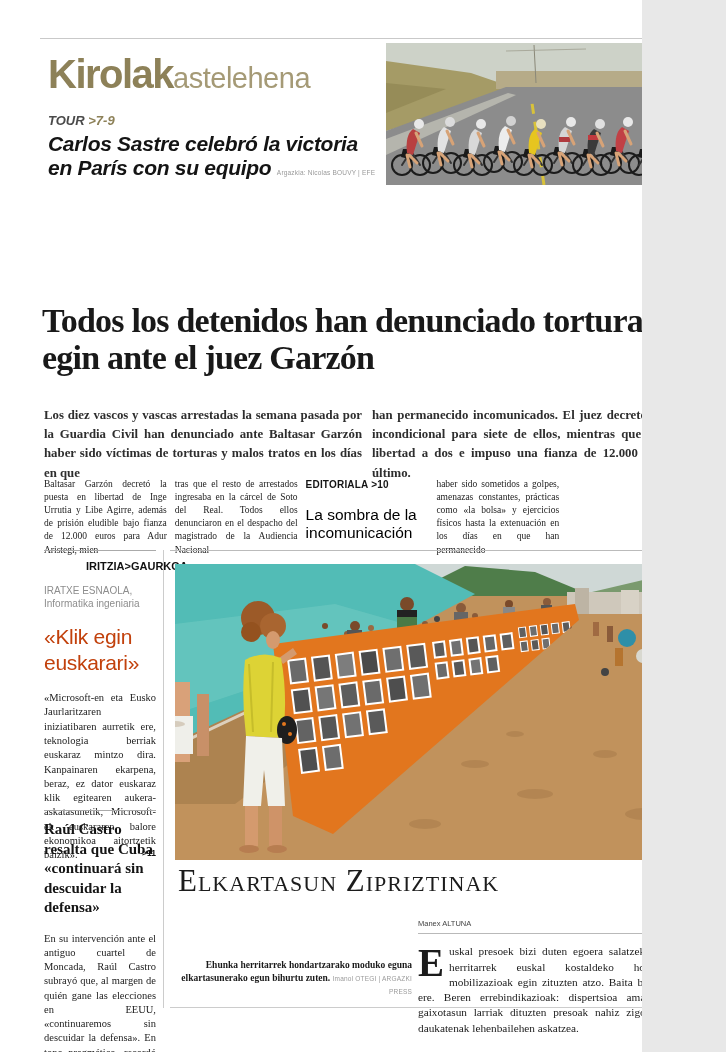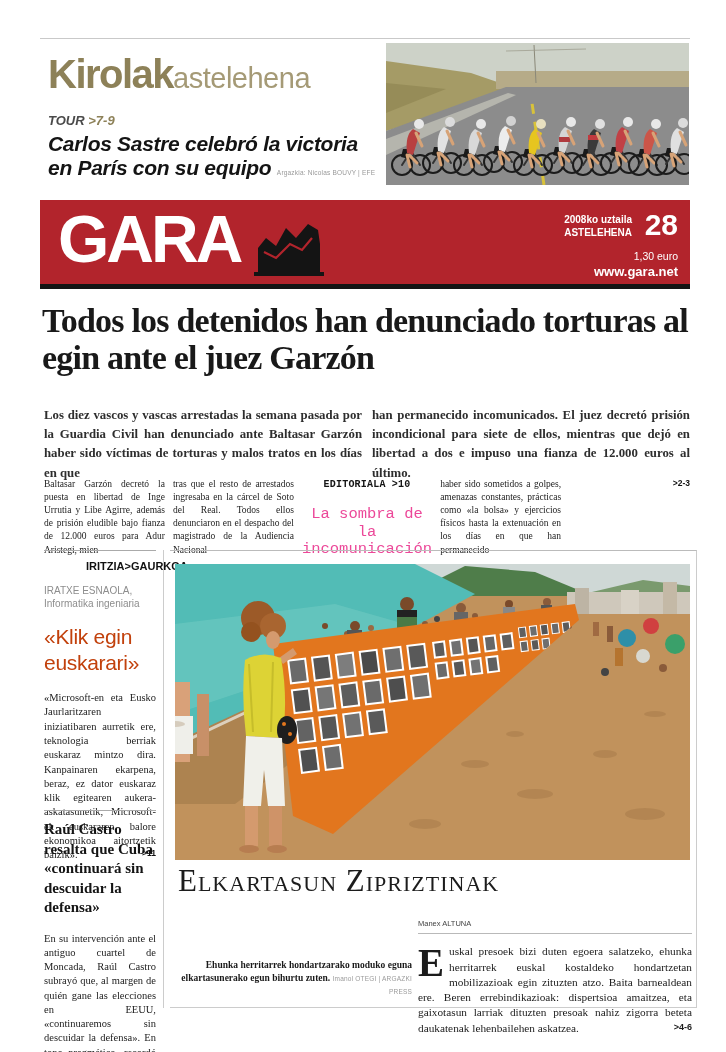--- a/index.html
+++ b/index.html
@@ -1,16 +1,16 @@
 <!DOCTYPE html>
 <html><head>
 <meta charset="utf-8">
 <style>
   html,body{margin:0;padding:0;background:#e8e8e8;}
-  .page{position:relative;width:726px;height:1052px;background:#ffffff;overflow:hidden;
+  .page{position:relative;width:642px;height:1052px;background:#ffffff;overflow:hidden;
         font-family:"Liberation Sans",sans-serif;}
   .rule{position:absolute;background:#c9c9c9;height:1px;}
   
   .top-rule{left:40px;top:38px;width:650px;}
   .kicker{position:absolute;left:48px;top:52px;width:330px;}
   .k-title{white-space:nowrap;}
   .k-main{font-size:40px;font-weight:bold;color:#8d8158;letter-spacing:-1.5px;}
   .k-sub{font-size:29px;color:#a59a76;letter-spacing:-0.5px;}
   .k-tour{margin-top:16px;font-size:13px;font-style:italic;color:#4a4a4a;font-weight:bold;}
   .k-tour-pages{color:#8d8158;}
@@ -37,21 +37,21 @@
                  font-weight:bold;color:#191919;letter-spacing:-0.8px;}
   .intro{position:absolute;left:44px;top:406px;width:646px;display:flex;gap:10px;}
   .intro p{flex:1;margin:0;font-family:"Liberation Serif",serif;font-size:12.8px;
            line-height:1.5;color:#2e2e2e;text-align:justify;font-weight:bold;}
   .subcols{position:absolute;left:44px;top:478px;width:646px;display:flex;gap:8px;}
   .subcols .col{flex:1;margin:0;font-family:"Liberation Serif",serif;font-size:9.5px;
                 line-height:1.38;color:#222;text-align:justify;}
   .pageref{float:right;font-family:"Liberation Sans",sans-serif;font-size:8.5px;
            font-weight:bold;color:#111;font-style:normal;}
   .ed-label{font-size:10px;font-weight:bold;color:#141414;letter-spacing:0.2px;}
-  .ed-title{margin-top:14px;font-size:15.5px;line-height:1.15;color:#ec4899;}
+  .ed-title{margin-top:14px;font-size:15.5px;line-height:1.15;color:#000000;}
   
   .sb-rule1{left:44px;top:550px;width:112px;background:#aaa;}
   .sb-rule2{left:44px;top:810px;width:112px;background:#aaa;}
   .v-divider{position:absolute;left:163px;top:550px;width:1px;height:458px;background:#ccc;}
   .sidebar{position:absolute;left:44px;top:560px;width:112px;}
   .sb-label{font-size:11px;font-weight:bold;color:#111;padding-left:42px;}
   .sb-author{margin-top:12px;font-size:10px;color:#8d8d8d;line-height:1.3;}
   .sb-quote-title{margin-top:14px;font-size:21px;line-height:1.22;color:#c2410c;letter-spacing:-0.3px;}
   .sb-body{margin-top:16px;font-family:"Liberation Serif",serif;font-size:10.5px;
            line-height:1.36;color:#222;text-align:justify;}
@@ -215,50 +215,32 @@
             <polygon points="-8,106 0,106 -2,116 -10,114" fill="#1a1a1a"></polygon>
             <path d="M-4,110 Q-6,92 2,86 L9,90 Q5,102 2,112 Z" fill="#e0e0e0"></path>
             <path d="M5,90 L11,103" stroke="#d7a377" stroke-width="3"></path>
             <path d="M-4,112 L-1,124 M-2,112 L6,120" stroke="#d7a377" stroke-width="3"></path>
             <circle cx="8" cy="81" r="5" fill="#dcdcdc"></circle>
           </g>
       </g>
     </svg>
   </div>
 
-  <header class="masthead">
-    <div class="brand">GARA</div>
-    <div class="brand-logo">
-      <svg width="74" height="58" viewBox="0 0 74 58">
-        <path d="M6,56 L6,30 L14,20 L24,28 L34,10 L44,20 L56,6 L66,12 L68,26 L68,56 Z" fill="#141414"></path>
-        <path d="M12,34 L24,40 L38,26 L50,32 L60,20" stroke="#b2242c" stroke-width="2.2" fill="none"></path>
-        <rect x="2" y="54" width="70" height="4" fill="#141414"></rect>
-      </svg>
-    </div>
-    <div class="m-date">
-      <span>2008ko uztaila</span><br>
-      <span>ASTELEHENA</span>
-    </div>
-    <div class="m-day">28</div>
-    <div class="m-price">1,30 euro</div>
-    <div class="m-site">www.gara.net</div>
-    <div class="m-black"></div>
-  </header>
 
   <h1 class="main-headline">Todos los detenidos han denunciado torturas al egin ante el juez Garzón</h1>
 
   <div class="intro">
     <p>Los diez vascos y vascas arrestadas la semana pasada por la Guardia Civil han denunciado ante Baltasar Garzón haber sido víctimas de torturas y malos tratos en los días en que</p>
     <p>han permanecido incomunicados. El juez decretó prisión incondicional para siete de ellos, mientras que dejó en libertad a dos e impuso una fianza de 12.000 euros al último.</p>
   </div>
 
   <div class="subcols">
     <p class="col">Baltasar Garzón decretó la puesta en libertad de Inge Urrutia y Libe Agirre, además de prisión eludible bajo fianza de 12.000 euros para Adur Aristegi, mien-</p>
     <p class="col">tras que el resto de arrestados ingresaba en la cárcel de Soto del Real. Todos ellos denunciaron en el despacho del magistrado de la Audiencia Nacional</p>
-    <div class="col" style="font-family:Liberation Mono, monospace;text-align:center;">
+    <div class="col" style="font-family:Liberation Sans, sans-serif;text-align:left;">
       <div class="ed-label">
         <span>EDITORIALA</span>
         <span>&gt;10</span>
       </div>
       <div class="ed-title">La sombra de la incomunicación</div>
     </div>
     <p class="col">haber sido sometidos a golpes, amenazas constantes, prácticas como «la bolsa» y ejercicios físicos hasta la extenuación en los días en que han permanecido</p>
     <p class="col">
       <span class="pageref">&gt;2-3</span>
     </p>

